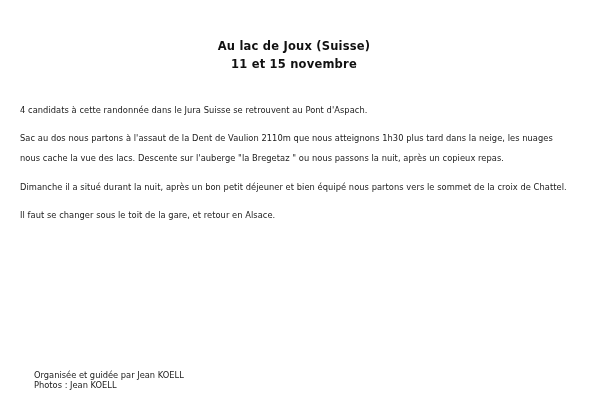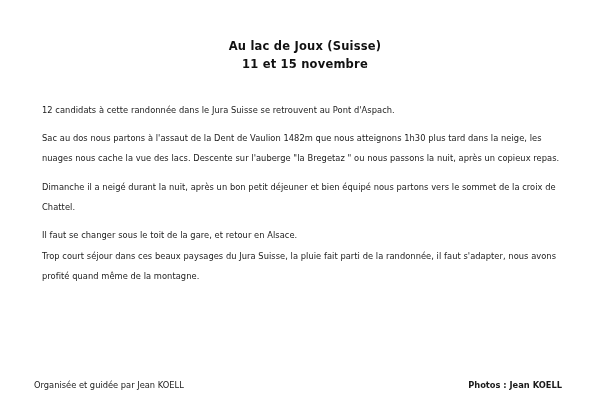--- a/index.html
+++ b/index.html
@@ -12,21 +12,21 @@
     background: #ffffff;
     font-family: "DejaVu Sans", sans-serif;
     color: #1a1a1a;
     overflow: hidden;
   }
   .page {
     position: relative;
     width: 600px;
     height: 420px;
     box-sizing: border-box;
-    padding: 30px 32px 20px 42px;
+    padding: 30px 32px 20px 20px;
   }
   .title-block {
     text-align: center;
     margin-top: 8px;
     margin-bottom: 26px;
   }
   .title-line {
     font-size: 11.5px;
     font-weight: bold;
     letter-spacing: 0.2px;
@@ -50,46 +50,45 @@
   .footer {
     position: absolute;
     left: 34px;
     right: 32px;
     bottom: 30px;
     display: flex;
     justify-content: space-between;
     align-items: baseline;
     font-size: 8.3px;
     color: #1a1a1a;
+    flex-direction: column;
   }
   .footer-left {
     text-align: left;
   }
   .footer-right {
     text-align: right;
     padding-right: 6px;
-    font-weight: bold;
   }
 </style>
 </head>
 <body>
 
 <div class="page">
 
   <div class="title-block">
     <div class="title-line">Au lac de Joux (Suisse)</div>
     <div class="title-line">11 et 15 novembre</div>
   </div>
 
   <div class="body-block">
-    <p class="para">12 candidats à cette randonnée dans le Jura Suisse se retrouvent au Pont d'Aspach.</p>
-    <p class="para">Sac au dos nous partons à l'assaut de la Dent de Vaulion 1482m que nous atteignons 1h30 plus tard dans la neige, les nuages nous cache la vue des lacs. Descente sur l'auberge "la Bregetaz " ou nous passons la nuit, après un copieux repas.</p>
-    <p class="para">Dimanche il a neigé durant la nuit, après un bon petit déjeuner et bien équipé nous partons vers le sommet de la croix de Chattel.</p>
+    <p class="para">4 candidats à cette randonnée dans le Jura Suisse se retrouvent au Pont d'Aspach.</p>
+    <p class="para">Sac au dos nous partons à l'assaut de la Dent de Vaulion 2110m que nous atteignons 1h30 plus tard dans la neige, les nuages nous cache la vue des lacs. Descente sur l'auberge "la Bregetaz " ou nous passons la nuit, après un copieux repas.</p>
+    <p class="para">Dimanche il a situé durant la nuit, après un bon petit déjeuner et bien équipé nous partons vers le sommet de la croix de Chattel.</p>
     <p class="para tight">Il faut se changer sous le toit de la gare, et retour en Alsace.</p>
-    <p class="para">Trop court séjour dans ces beaux paysages du Jura Suisse, la pluie fait parti de la randonnée, il faut s'adapter, nous avons profité quand même de la montagne.</p>
   </div>
 
   <div class="footer">
     <div class="footer-left">Organisée et guidée par Jean KOELL</div>
     <div class="footer-right">Photos : Jean KOELL</div>
   </div>
 
 </div>
 
 </body></html>

